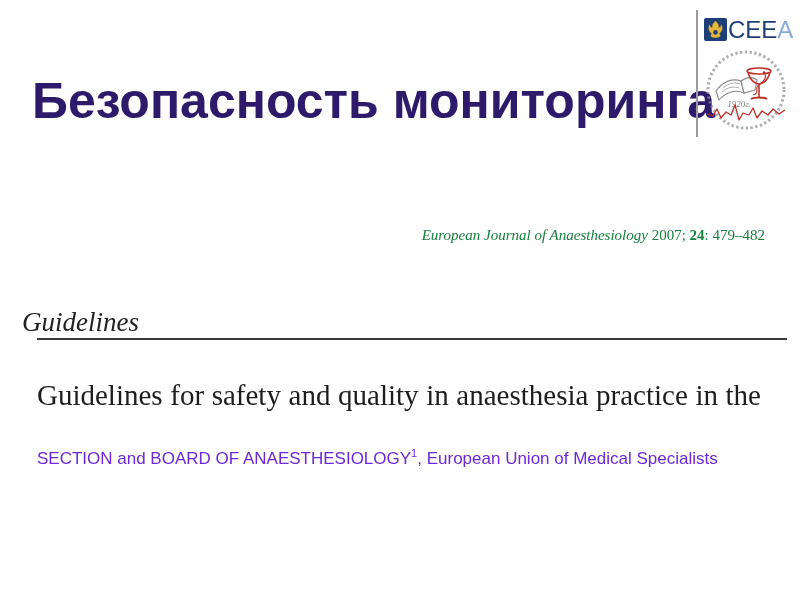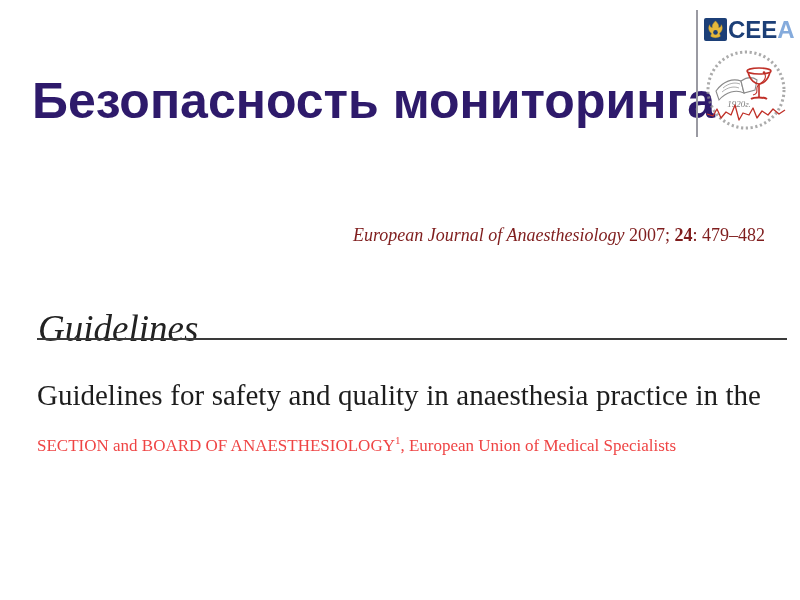--- a/index.html
+++ b/index.html
@@ -44,21 +44,21 @@
     gap: 1px;
   }
   .ceea-mark {
     width: 23px;
     height: 23px;
     display: block;
   }
   .ceea-word {
     font-family: "Liberation Sans", sans-serif;
     font-size: 24px;
-    font-weight: bold;
+    font-weight: normal;
     line-height: 23px;
     letter-spacing: 0px;
   }
   .ceea-word .main { color: #1C3F77; }
   .ceea-word .accent { color: #85ABDC; }
 
   .society-emblem {
     position: absolute;
     left: 703px;
     top: 50px;
@@ -66,35 +66,35 @@
     height: 86px;
   }
 
   
   .citation {
     position: absolute;
     right: 35px;
     top: 228px;
     text-align: right;
     font-family: "Liberation Serif", serif;
-    font-size: 18px;
+    font-size: 15px;
     line-height: 15px;
-    color: #7f1d1d;
+    color: #15803d;
     white-space: nowrap;
   }
   .citation .it { font-style: italic; }
   .citation .bd { font-weight: bold; }
 
   .guidelines-label {
     position: absolute;
-    left: 38px;
+    left: 22px;
     top: 307px;
     font-family: "Liberation Serif", serif;
     font-style: italic;
-    font-size: 37px;
+    font-size: 27px;
     color: #222222;
   }
   .section-rule {
     position: absolute;
     left: 37px;
     top: 338px;
     width: 750px;
     height: 2px;
     background: #3a3a3a;
   }
@@ -111,24 +111,24 @@
   }
   .article-title .line1 {
     text-align: justify;
     text-align-last: justify;
     white-space: nowrap;
   }
 
   .authors-line {
     position: absolute;
     left: 37px;
-    top: 436px;
-    font-family: Liberation Serif, serif;
+    top: 449px;
+    font-family: Liberation Sans, sans-serif;
     font-size: 17px;
-    color: #ef4444;
+    color: #6d28d9;
     white-space: nowrap;
   }
   .authors-line sup {
     font-size: 11px;
     vertical-align: super;
     line-height: 0;
   }
 </style>
 </head>
 <body>

